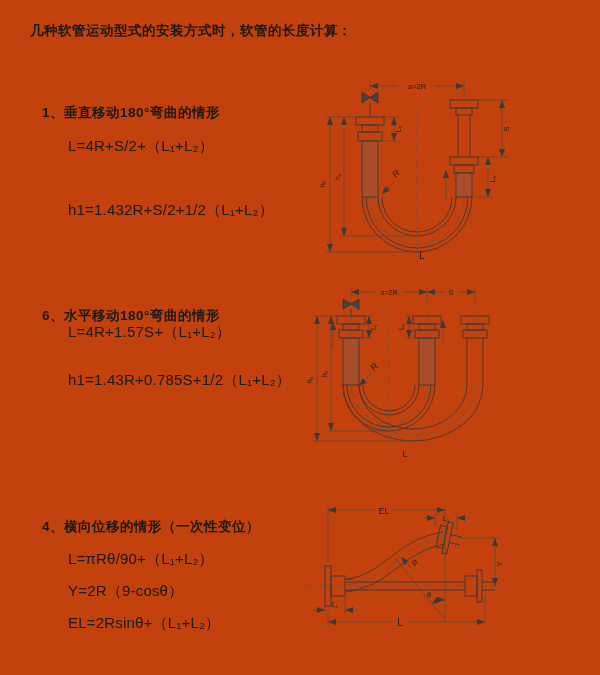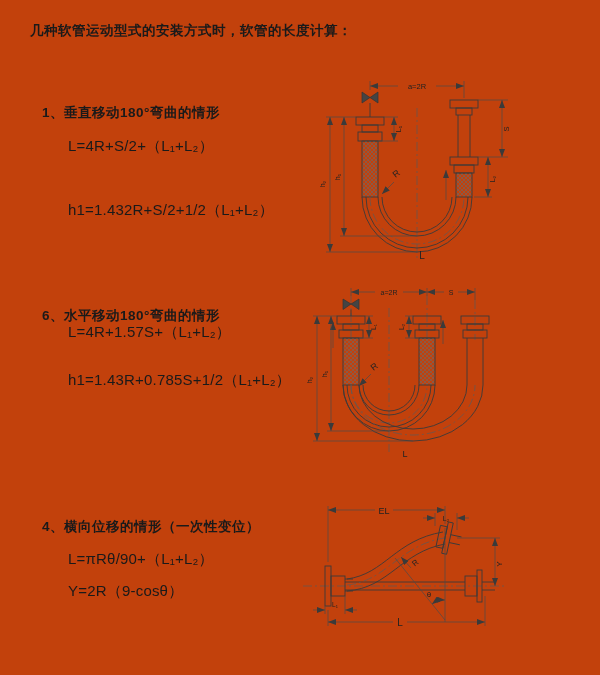--- a/index.html
+++ b/index.html
@@ -34,20 +34,21 @@
   <div class="txt formula" style="left:68px;top:137px;text-align:right;">L=4R+S/2+（L₁+L₂）</div>
   <div class="txt formula" style="left:68px;top:157px;margin-top:44px;">h1=1.432R+S/2+1/2（L₁+L₂）</div>
 
   <div class="txt heading" style="left:42px;top:307px;">6、水平移动180°弯曲的情形</div>
   <div class="txt formula" style="left:68px;top:323px;">L=4R+1.57S+（L₁+L₂）</div>
   <div class="txt formula" style="left:68px;top:371px;">h1=1.43R+0.785S+1/2（L₁+L₂）</div>
 
   <div class="txt heading" style="left:42px;top:518px;">4、横向位移的情形（一次性变位）</div>
   <div class="txt formula" style="left:68px;top:550px;">L=πRθ/90+（L₁+L₂）</div>
   <div class="txt formula" style="left:68px;top:582px;">Y=2R（9-cosθ）</div>
+  <div class="txt formula" style="left:68px;top:614px;">EL=2Rsinθ+（L₁+L₂）</div>
 
   <div class="diag" style="left:312px;top:72px;">
   <svg width="280" height="190" viewBox="0 0 280 190">
     <defs>
       <marker id="ar1" orient="auto-start-reverse" markerWidth="9" markerHeight="7" refX="8" refY="3" markerUnits="userSpaceOnUse">
         <path d="M0,0 L8,3 L0,6 Z" fill="#3a3a3a"></path>
       </marker>
       <pattern id="ht1" width="4" height="4" patternUnits="userSpaceOnUse">
         <path d="M0,4 L4,0 M0,0 L4,4" stroke="#6a6a6a" stroke-width=".6"></path>
       </pattern>

